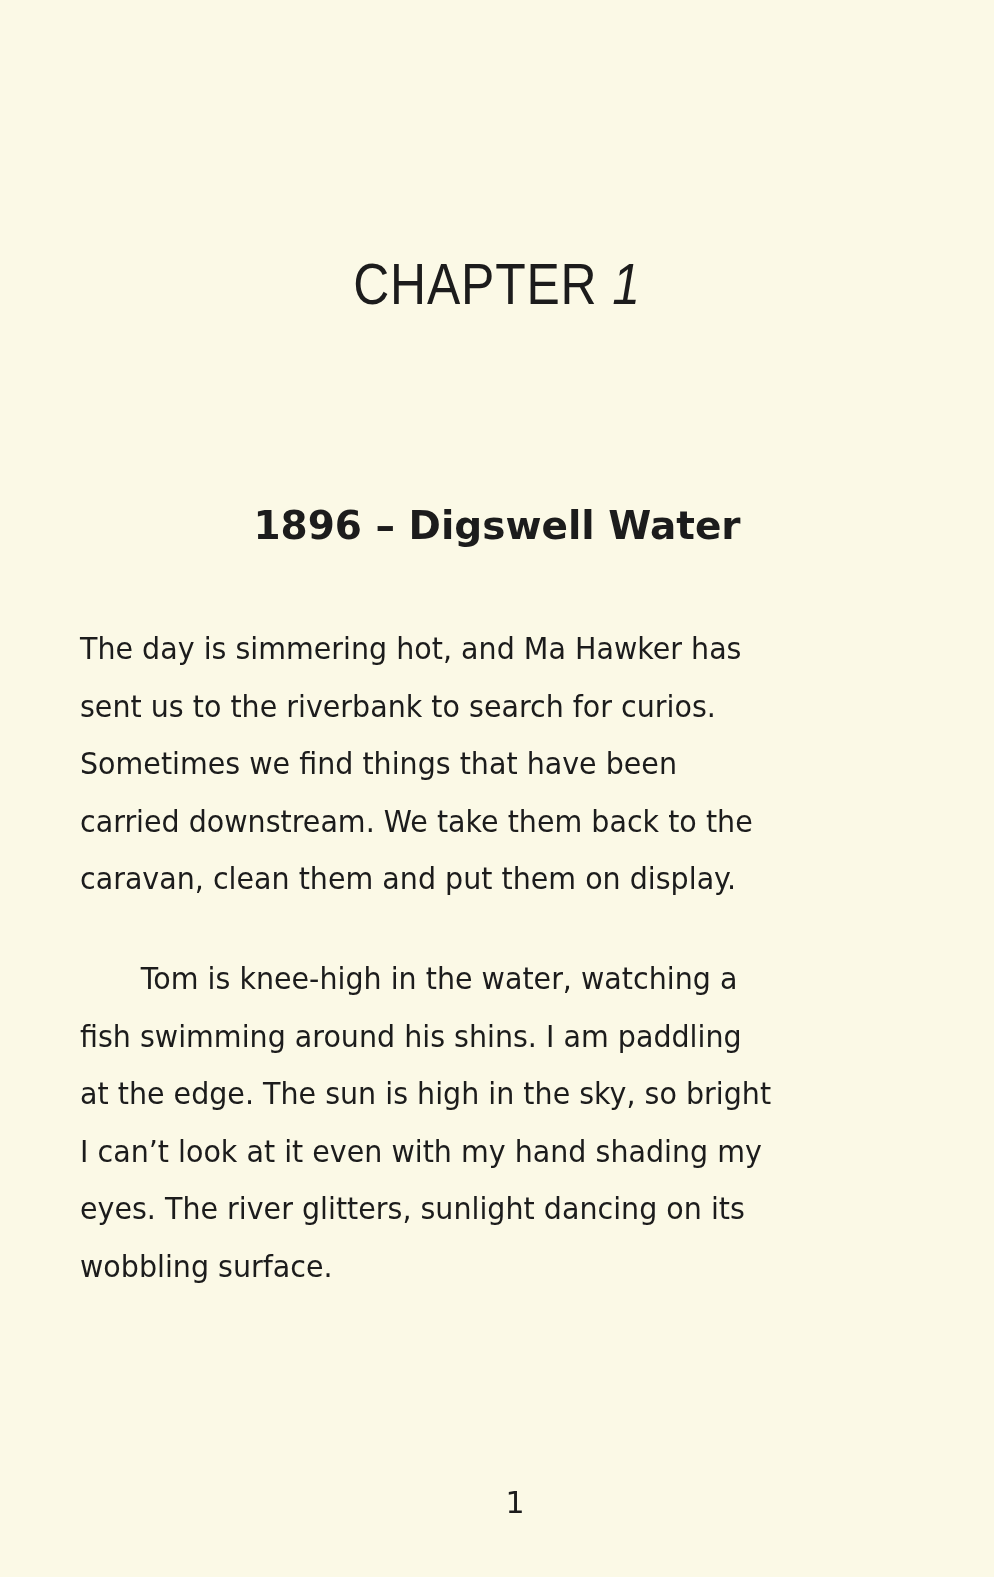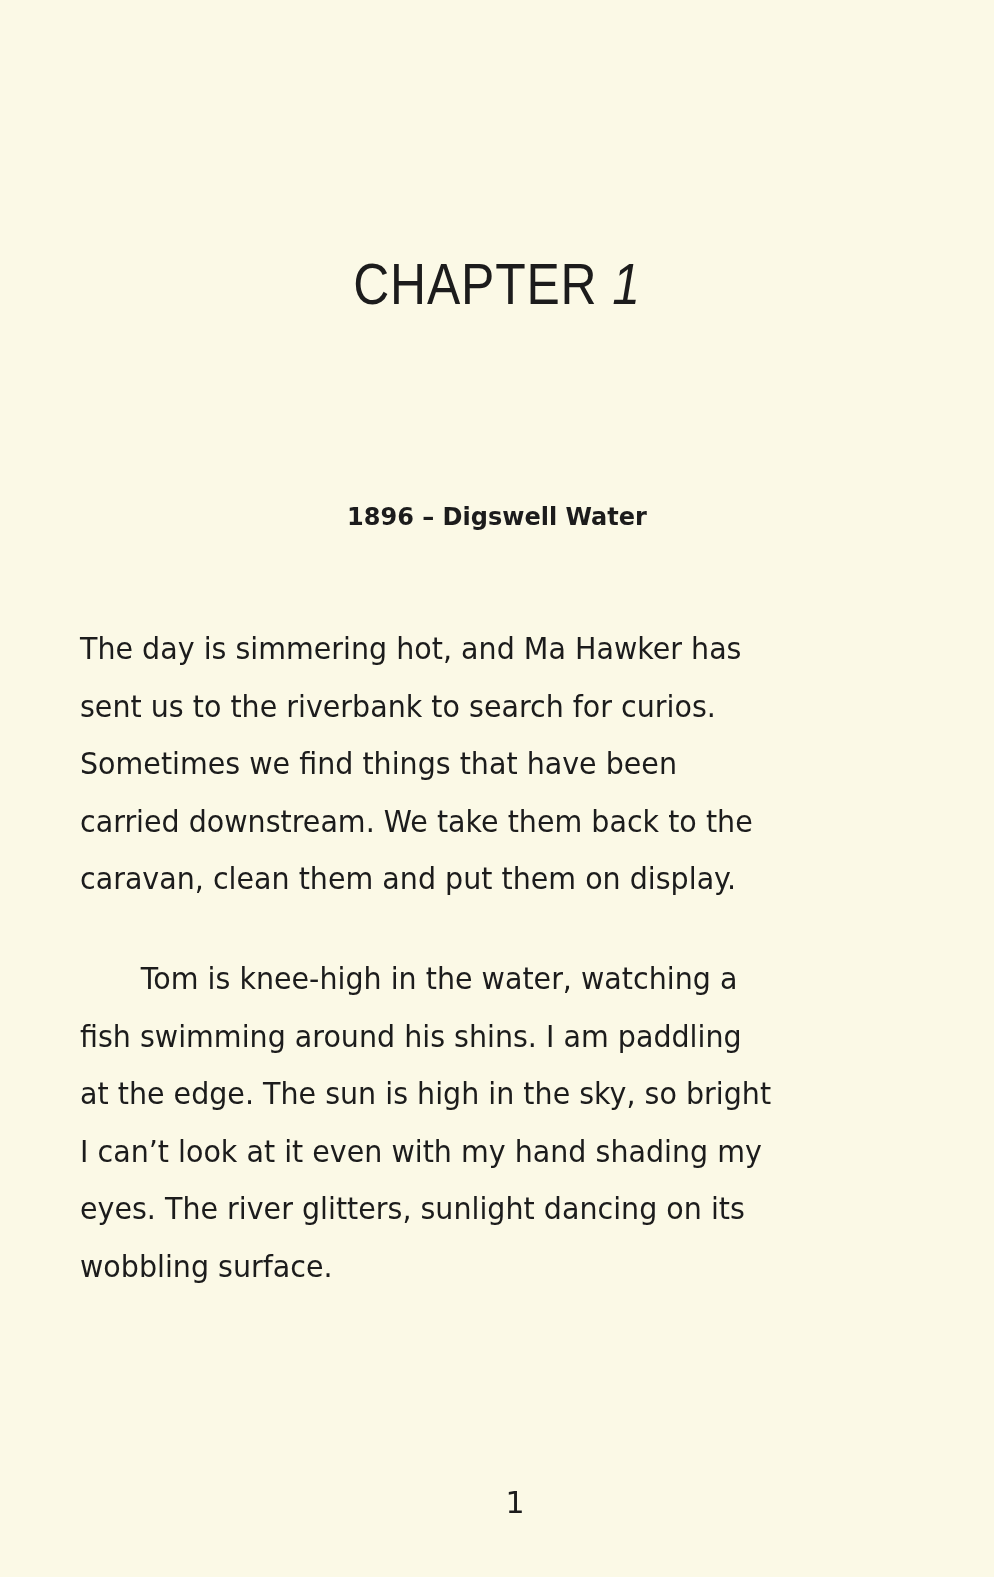--- a/index.html
+++ b/index.html
@@ -22,21 +22,21 @@
     transform: scaleX(0.86);
     transform-origin: center;
     margin: 0;
   }
   .chapter-title .num { font-style: italic; }
   .subtitle {
     position: absolute;
     top: 503px; left: 0; width: 100%;
     text-align: center;
     font-family: "DejaVu Sans", sans-serif;
-    font-size: 24px;
+    font-size: 39px;
     margin: 0;
   }
   .body-text {
     position: absolute;
     left: 80px; width: 870px;
     font-family: "DejaVu Sans", sans-serif;
     font-size: 31px;
     line-height: 57.5px;
     margin: 0;
     transform: scaleX(0.92);

